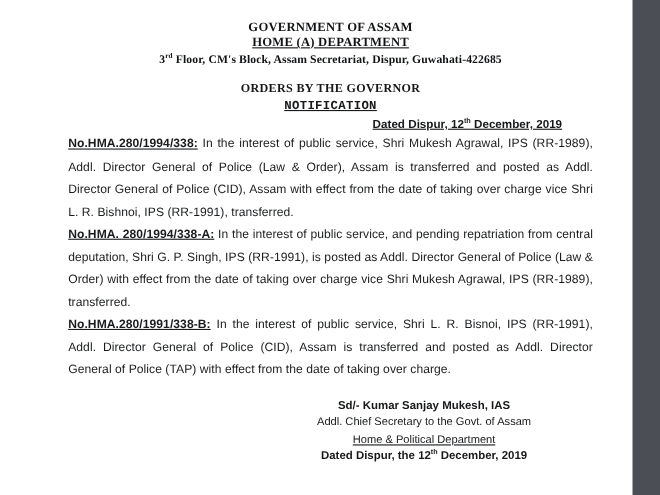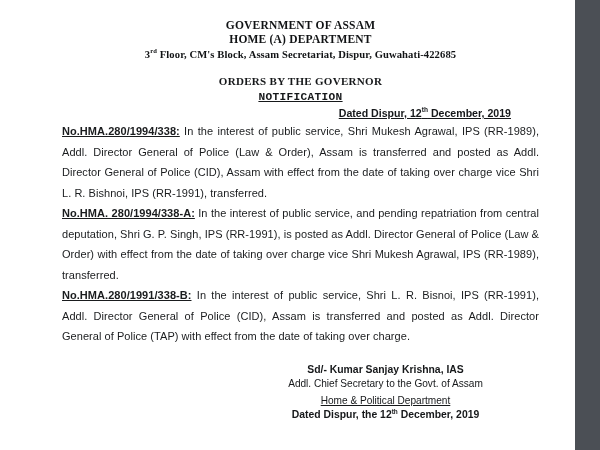--- a/index.html
+++ b/index.html
@@ -62,20 +62,21 @@
     font-size: 11.5px;
     letter-spacing: 0.2px;
     line-height: 14px;
   }
   .lh-line2 {
     font-size: 11.5px;
     letter-spacing: 0.2px;
     line-height: 15px;
   }
   .lh-line2 span.u {
+    text-decoration: underline;
   }
   .lh-line3 {
     font-size: 10.6px;
     line-height: 15px;
     letter-spacing: 0.1px;
     white-space: nowrap;
   }
   .lh-line4 {
     font-size: 10.4px;
     line-height: 15px;
@@ -182,21 +183,21 @@
 
     <div class="dated-top"><span class="u"><span>Dated Dispur, 12</span><sup>th</sup><span> December, 2019</span></span></div>
 
     <div class="para"><span class="ref">No.HMA.280/1994/338:</span><span> In the interest of public service, Shri Mukesh Agrawal, IPS (RR-1989), Addl. Director General of Police (Law &amp; Order), Assam is transferred and posted as Addl. Director General of Police (CID), Assam with effect from the date of taking over charge vice Shri L. R. Bishnoi, IPS (RR-1991), transferred.</span></div>
 
     <div class="para"><span class="ref">No.HMA. 280/1994/338-A:</span><span> In the interest of public service, and pending repatriation from central deputation, Shri G. P. Singh, IPS (RR-1991), is posted as Addl. Director General of Police (Law &amp; Order) with effect from the date of taking over charge vice Shri Mukesh Agrawal, IPS (RR-1989), transferred.</span></div>
 
     <div class="para"><span class="ref">No.HMA.280/1991/338-B:</span><span> In the interest of public service, Shri L. R. Bisnoi, IPS (RR-1991), Addl. Director General of Police (CID), Assam is transferred and posted as Addl. Director General of Police (TAP) with effect from the date of taking over charge.</span></div>
 
     <div class="signature">
-      <div class="sig-name">Sd/- Kumar Sanjay Krishna, IAS</div>
+      <div class="sig-name">Sd/- Kumar Sanjay Mukesh, IAS</div>
       <div class="sig-desig">Addl. Chief Secretary to the Govt. of Assam</div>
       <div><span class="sig-dept">Home &amp; Political Department</span></div>
       <div class="sig-date"><span>Dated Dispur, the 12</span><sup>th</sup><span> December, 2019</span></div>
     </div>
 
   </div>
 </div>
 
 <div class="right-band-inner"></div>
 <div class="right-band"></div>

